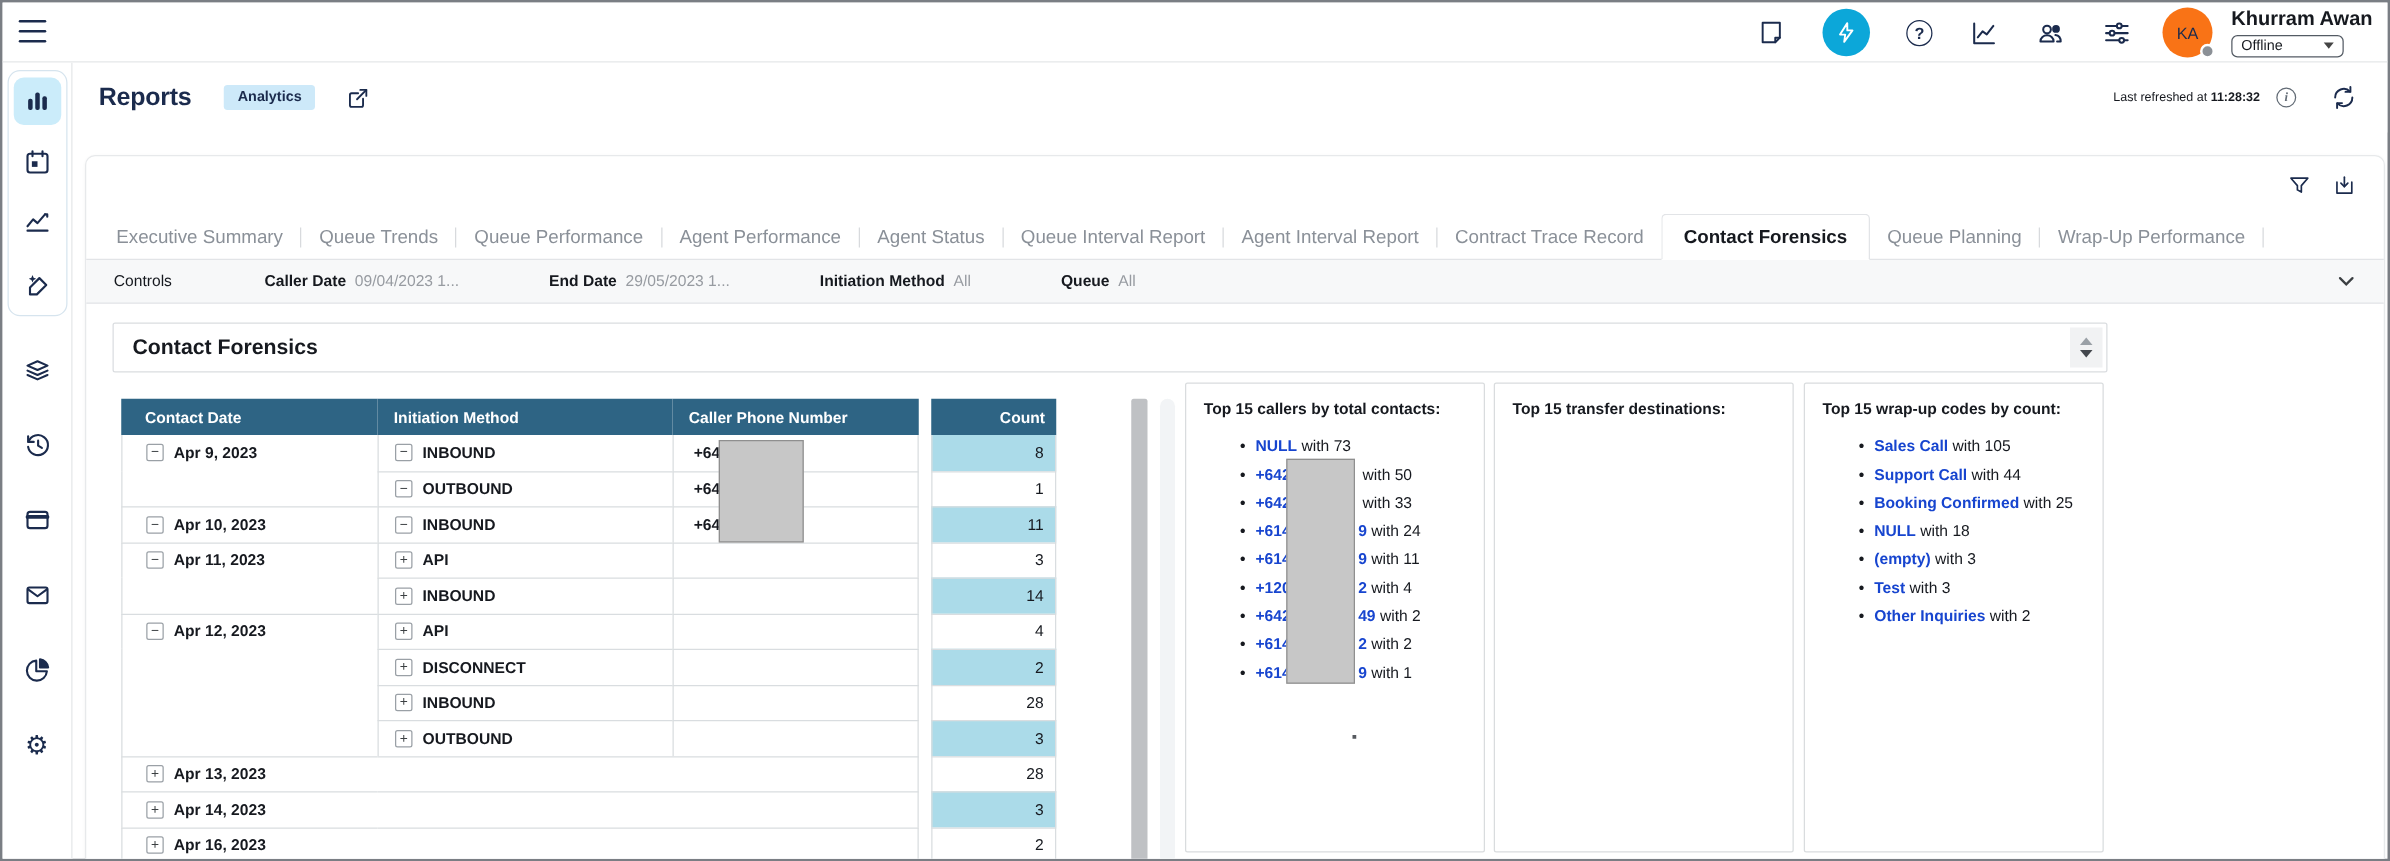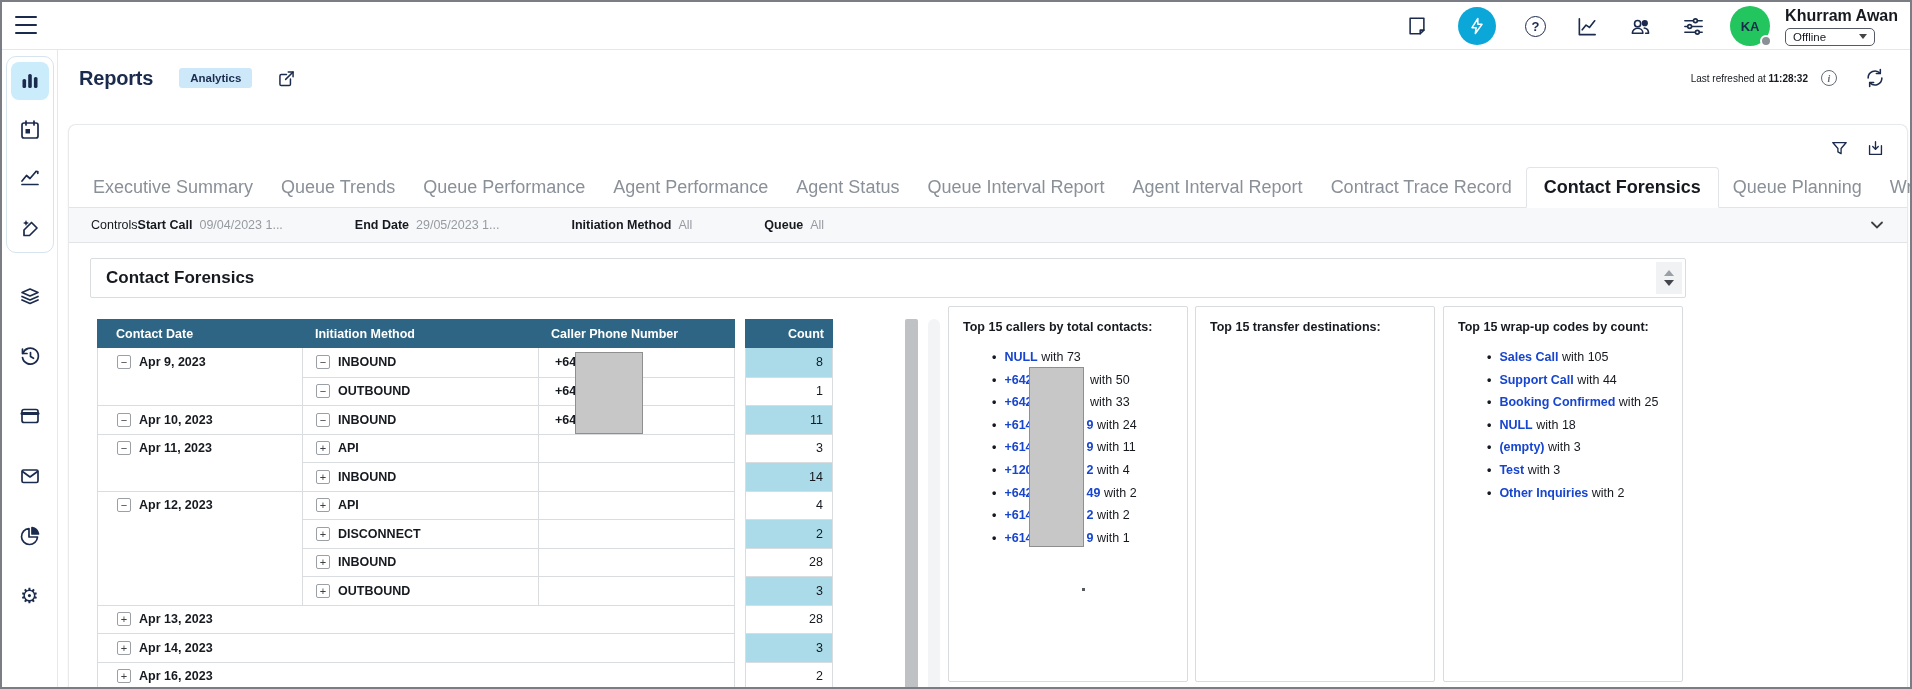--- a/index.html
+++ b/index.html
@@ -14,21 +14,21 @@
 
   
   .topbar { position:absolute; left:0; top:0; right:0; height:48px; background:#fff; border-bottom:1px solid #e5e7e9; z-index:5; }
   .hamburger { position:absolute; left:13px; top:14px; width:22px; height:18px; display:flex; flex-direction:column; justify-content:space-between; cursor:pointer; background:none; border:none; }
   .hamburger span { height:2.4px; background:var(--navy); border-radius:2px; }
   .topbar-right { position:absolute; right:12px; top:0; height:48px; display:flex; align-items:center; gap:29px; }
   .tb-icon { width:24px; height:24px; display:flex; align-items:center; justify-content:center; cursor:pointer; }
   .bolt-circle { width:38px; height:38px; border-radius:50%; background:var(--cyan,#0ca7d9); display:flex; align-items:center; justify-content:center; cursor:pointer; }
   .help-circle { width:21px; height:21px; border-radius:50%; border:1.8px solid var(--navy); color:var(--navy); font-size:13px; font-weight:bold; display:flex; align-items:center; justify-content:center; }
   .avatar-wrap { position:relative; width:40px; height:40px; margin-left:-4px; }
-  .avatar { width:40px; height:40px; border-radius:50%; background:#22c55e; color:var(--navy); font-weight:bold; font-size:13px; display:flex; align-items:center; justify-content:center; }
+  .avatar { width:40px; height:40px; border-radius:50%; background:#f97316; color:var(--navy); font-weight:normal; font-size:13px; display:flex; align-items:center; justify-content:center; }
   .status-dot { position:absolute; right:-2px; bottom:-1px; width:12px; height:12px; border-radius:50%; background:#8b9096; border:2px solid #fff; }
   .user-block { display:flex; flex-direction:column; gap:3px; margin-left:-14px; }
   .user-name { font-size:16px; font-weight:bold; color:#16191f; }
   .status-select { width:90px; height:18px; border:1px solid #545b64; border-radius:5px; background:#fff; font-size:11.5px; color:#16191f; display:flex; align-items:center; justify-content:space-between; padding:0 7px; cursor:pointer; }
   .caret { width:0; height:0; border-left:4px solid transparent; border-right:4px solid transparent; border-top:5px solid #444; }
 
   
   .sidebar { position:absolute; left:0; top:48px; bottom:0; width:56px; background:#fff; border-right:1px solid #e5e7e9; display:flex; flex-direction:column; align-items:center; z-index:4; }
   .side-group { margin-top:6px; border:1px solid #d6e4ee; border-radius:10px; padding:5px 4px; display:flex; flex-direction:column; align-items:center; gap:11px; }
   .side-tile { width:38px; height:38px; border-radius:8px; display:flex; align-items:center; justify-content:center; cursor:pointer; }
@@ -48,27 +48,27 @@
   .info-circle { width:16px; height:16px; border-radius:50%; border:1.4px solid #626b75; color:#626b75; font-size:10px; font-style:italic; font-weight:bold; display:flex; align-items:center; justify-content:center; font-family:"Liberation Serif", serif; }
   .refresh-btn { margin-left:14px; cursor:pointer; }
 
   
   .card { position:absolute; left:66px; top:122px; width:1840px; height:640px; background:#fff; border:1px solid #e7e9eb; border-bottom:none; border-radius:8px 8px 0 0; box-shadow:0 1px 3px rgba(0,0,0,.05); }
   .card-icons { position:absolute; top:13px; right:22px; display:flex; gap:16px; }
   .card-icons .tb-icon { width:20px; height:20px; }
 
   
   .tabs { position:absolute; left:0; right:0; top:47px; height:36px; display:flex; align-items:flex-end; padding-left:10px; border-bottom:1px solid #e2e4e7; }
-  .tab { font-size:18px; color:var(--grayText,#8a9098); padding:9px 14px; cursor:pointer; white-space:nowrap; }
+  .tab { font-size:15px; color:var(--grayText,#8a9098); padding:9px 14px; cursor:pointer; white-space:nowrap; }
   .tab.active { background:#fff; color:#16191f; font-weight:bold; border:1px solid #e2e4e7; border-bottom:1px solid #fff; border-radius:4px 4px 0 0; margin-bottom:-1px; padding:9px 17px; }
   .tab-sep { width:1px; height:16px; background:#d8dadd; margin-bottom:9px; }
 
   
   .controls { position:absolute; left:0; right:0; top:83px; height:35px; background:#f7f8f9; border-bottom:1px solid #e2e4e7; display:flex; align-items:center; padding:0 22px; font-size:12.5px; }
-  .controls-label { color:#16191f; }
+  .controls-label { color:#16191f; margin-right:74px; }
   .filter { margin-right:72px; cursor:pointer; white-space:nowrap; }
   .filter b { font-weight:bold; color:#16191f; }
   .filter .fv { color:#979ba1; margin-left:7px; }
   .controls-chevron { position:absolute; right:22px; top:9px; cursor:pointer; }
 
   
   .sheet { position:absolute; left:21px; top:133px; width:1596px; }
   .section-header { height:40px; border:1px solid #dadde0; border-radius:2px; display:flex; align-items:center; padding-left:15px; position:relative; background:#fff; }
   .section-title { font-size:17px; font-weight:bold; color:#16191f; }
   .spinner { position:absolute; right:3px; top:3px; bottom:3px; width:26px; background:#f1f2f3; display:flex; flex-direction:column; align-items:center; justify-content:center; gap:4px; cursor:pointer; }
@@ -80,21 +80,21 @@
   
   .dataTable { position:absolute; left:7px; top:0; width:760px; font-size:12.5px; }
   .trow { display:flex; height:28.5px; }
   .trow.head { height:29px; }
   .cell { display:flex; align-items:center; }
   .c-date  { width:205px; padding-left:19px; border-left:1px solid var(--tblBorder,#d9dde0); }
   .c-meth  { width:236px; padding-left:13px; border-left:1px solid var(--tblBorder); }
   .c-phone { width:197px; padding-left:8px;  border-left:1px solid var(--tblBorder); border-right:1px solid var(--tblBorder); }
   .c-merge { width:433px; border-right:1px solid var(--tblBorder); }
   .c-gap   { width:10px; }
-  .c-count { width:88px; justify-content:flex-end; padding-right:9px; border-left:1px solid var(--tblBorder); border-right:1px solid var(--tblBorder); }
+  .c-count { width:100px; justify-content:flex-end; padding-right:9px; border-left:1px solid var(--tblBorder); border-right:1px solid var(--tblBorder); }
   .head .cell { background:var(--thead,#2e6484); color:#fff; font-weight:bold; border:none; }
   .head .c-phone { padding-left:13px; }
   .bt { border-top:1px solid var(--tblBorder); }
   .hl { background:var(--hl,#abdbe9); }
   .grp-label { font-weight:bold; color:#16191f; margin-left:8px;text-align:right; }
   .exp { width:14px; height:14px; border:1px solid #9aa0a6; border-radius:2px; background:#fff; color:#3c4043; font-size:11px; line-height:12px; text-align:center; flex:0 0 auto; cursor:pointer; }
 
   
   .vscroll { position:absolute; left:815px; top:0; width:13px; height:372px; background:#bfc1c4; border-radius:2px; }
   .vscroll2 { position:absolute; left:838px; top:0; width:12px; height:372px; background:#f2f4f6; border-radius:6px; }
@@ -307,21 +307,21 @@
         <div class="tab active">Contact Forensics</div>
         <div class="tab">Queue Planning</div>
         <span class="tab-sep"></span>
         <div class="tab">Wrap-Up Performance</div>
         <span class="tab-sep"></span>
       </div>
 
     <div class="controls">
       <span class="controls-label">Controls</span>
       <span id="filters" style="display:flex;align-items:center;">
-          <span class="filter"><b>Start Call</b><span class="fv">09/04/2023 1...</span></span>
+          <span class="filter"><b>Caller Date</b><span class="fv">09/04/2023 1...</span></span>
           <span class="filter"><b>End Date</b><span class="fv">29/05/2023 1...</span></span>
           <span class="filter"><b>Initiation Method</b><span class="fv">All</span></span>
           <span class="filter"><b>Queue</b><span class="fv">All</span></span>
         </span>
       <span class="controls-chevron">
         <svg width="16" height="16" viewBox="0 0 16 16" fill="none" stroke="#3c4043" stroke-width="1.8" stroke-linecap="round">
             <path d="M3 5.5 8 10.5 13 5.5"></path>
           </svg>
       </span>
     </div>

